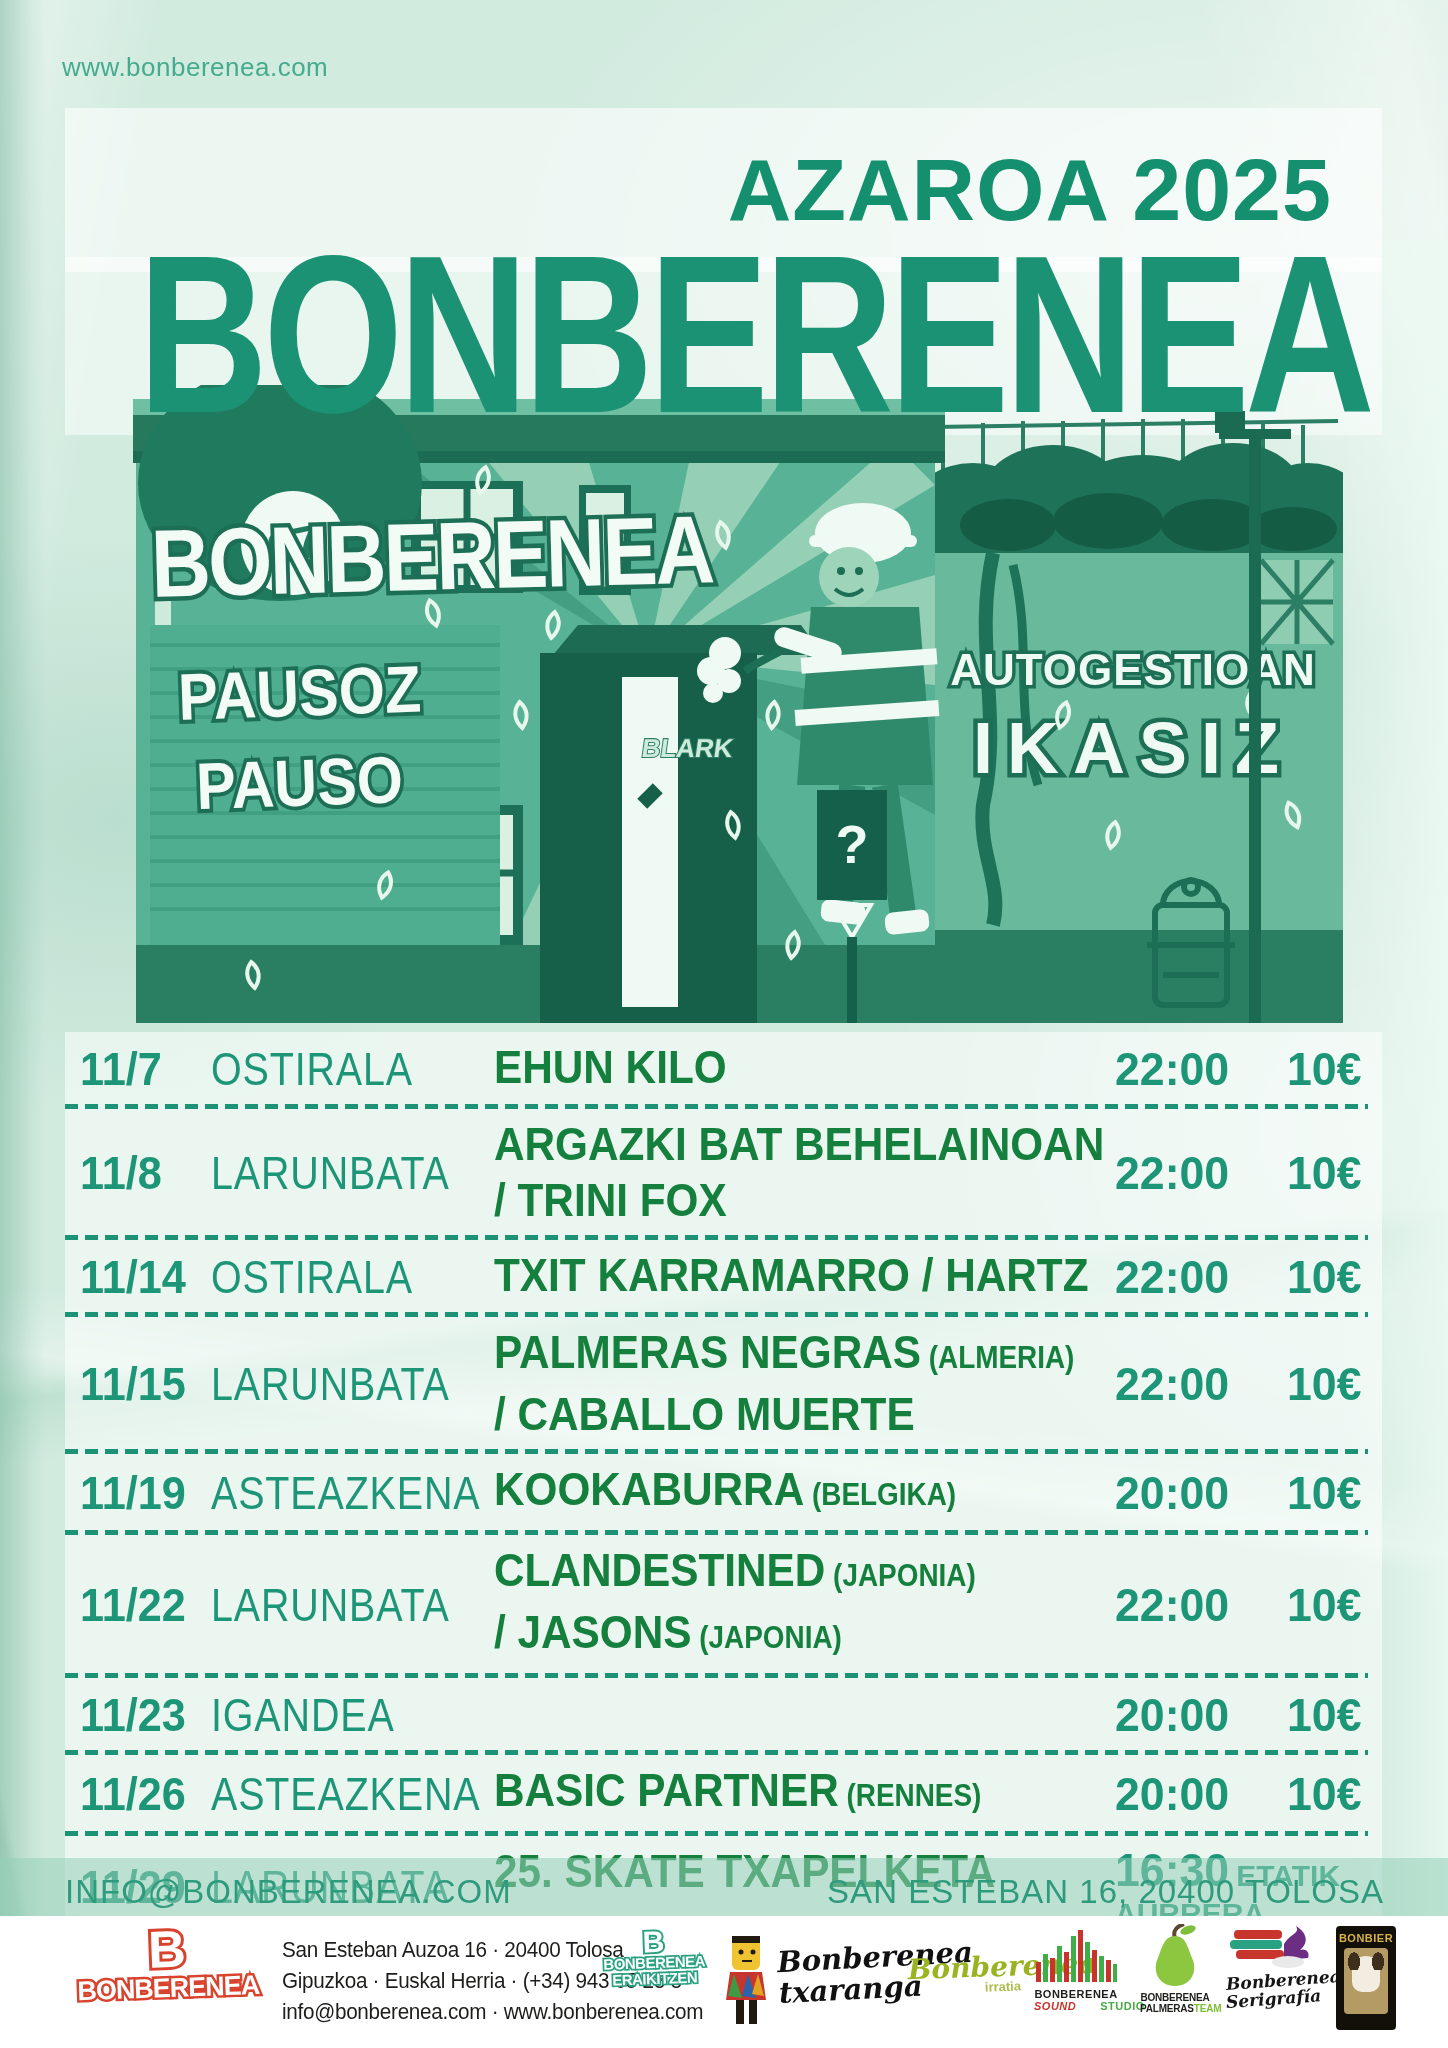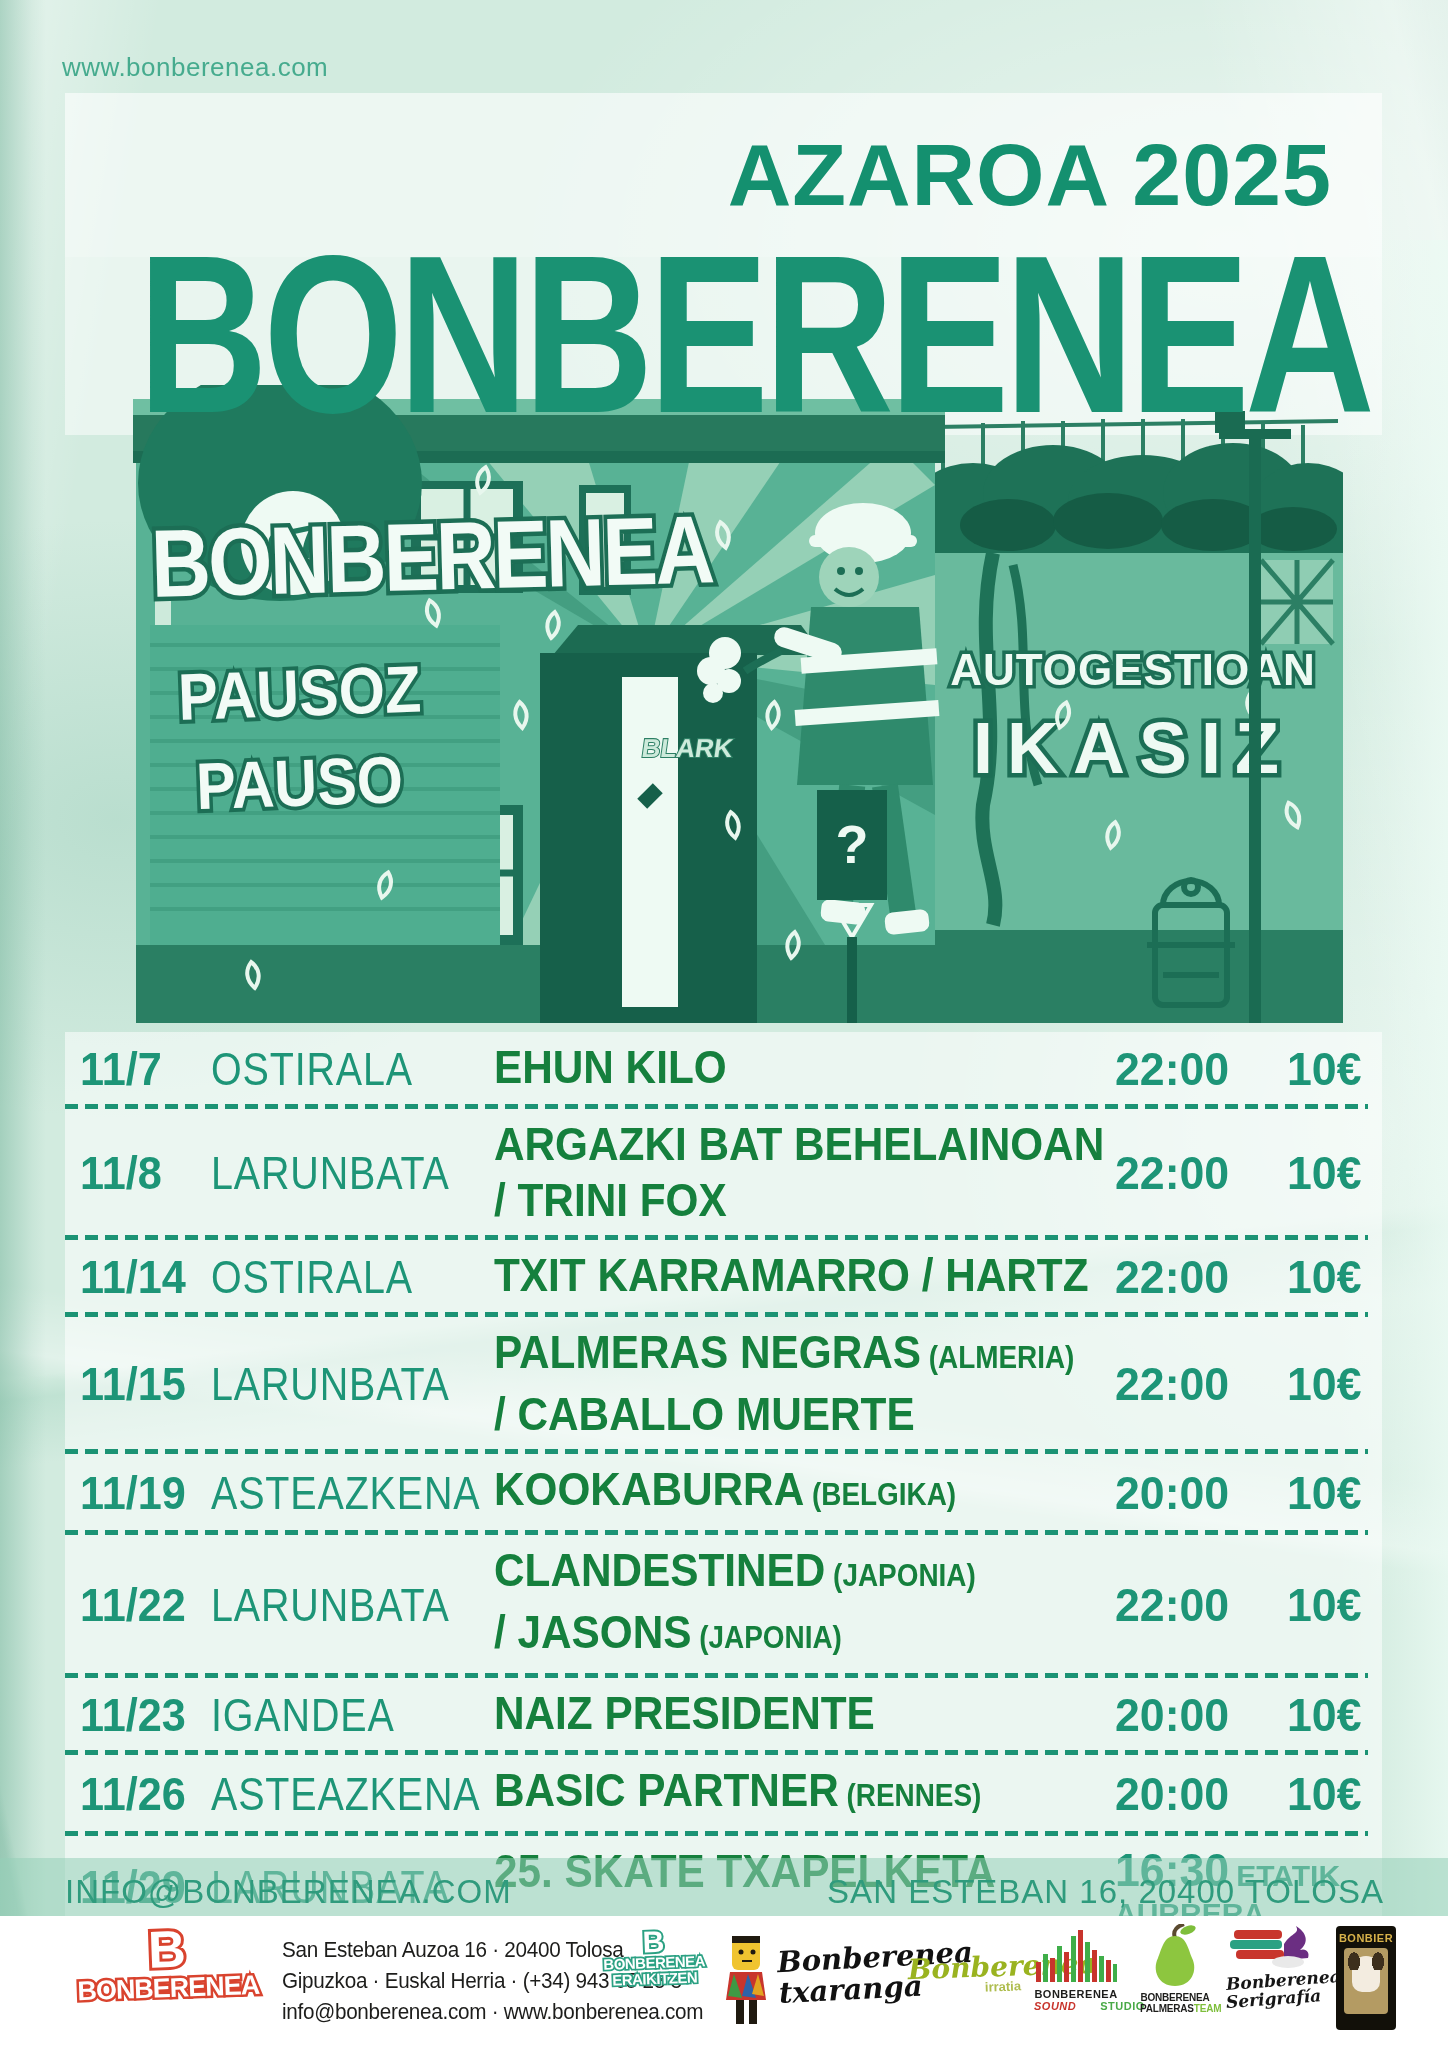--- a/index.html
+++ b/index.html
@@ -22,21 +22,21 @@
     background:linear-gradient(90deg, rgba(125,185,161,.55), rgba(125,185,161,.12) 70%, rgba(125,185,161,0));}
   .crease-right{position:absolute;right:0;top:240px;width:110px;height:1700px;z-index:1;pointer-events:none;
     background:linear-gradient(270deg, rgba(235,250,243,.8), rgba(235,250,243,.25) 55%, rgba(235,250,243,0));}
 
   .abs{position:absolute;}
   .teal{color:#1b9374;}
 
   
   .site-url{left:62px;top:52px;font-size:26px;letter-spacing:.5px;color:#46ab8e;z-index:3;}
   .band{left:65px;width:1317px;background:rgba(255,255,255,.6);z-index:2;}
-  .band-month{top:93px;height:164px;display:flex;align-items:center;justify-content:flex-end;padding-right:0;}
+  .band-month{top:108px;height:164px;display:flex;align-items:center;justify-content:flex-end;padding-right:0;}
   .month-label{font-size:88px;font-weight:700;color:#14906f;margin-right:50px;letter-spacing:1px;}
   .band-title{top:257px;height:178px;background:rgba(255,255,255,.5);}
   .big-title{left:138px;top:222px;z-index:4;font-size:225px;font-weight:700;line-height:1;
      color:#1a9273;letter-spacing:-6px;white-space:nowrap;transform:scaleX(.80);transform-origin:left top;}
 
   
   .photo{left:133px;top:385px;width:1210px;height:638px;z-index:3;}
 
   
   .schedule{left:65px;top:1032px;width:1317px;z-index:3;background:rgba(255,255,255,.55);}
@@ -378,23 +378,20 @@
         <div class="band-line"><span>CLANDESTINED</span><span class="note"> (JAPONIA)</span></div>
         <div class="band-line"><span>/ JASONS</span><span class="note"> (JAPONIA)</span></div>
       </div>
     <div class="c c-time"><span class="t-main">22:00</span></div>
     <div class="c c-price">10€</div>
   </div>
 <div class="dash"></div>
   <div class="event-row">
     <div class="c c-date">11/23</div>
     <div class="c c-day">IGANDEA</div>
-    <div class="c-band">
-        <div class="band-line"><span>NAIZ PRESIDENTE</span></div>
-      </div>
     <div class="c c-time"><span class="t-main">20:00</span></div>
     <div class="c c-price">10€</div>
   </div>
 <div class="dash"></div>
   <div class="event-row">
     <div class="c c-date">11/26</div>
     <div class="c c-day">ASTEAZKENA</div>
     <div class="c-band">
         <div class="band-line"><span>BASIC PARTNER</span><span class="note"> (RENNES)</span></div>
       </div>

